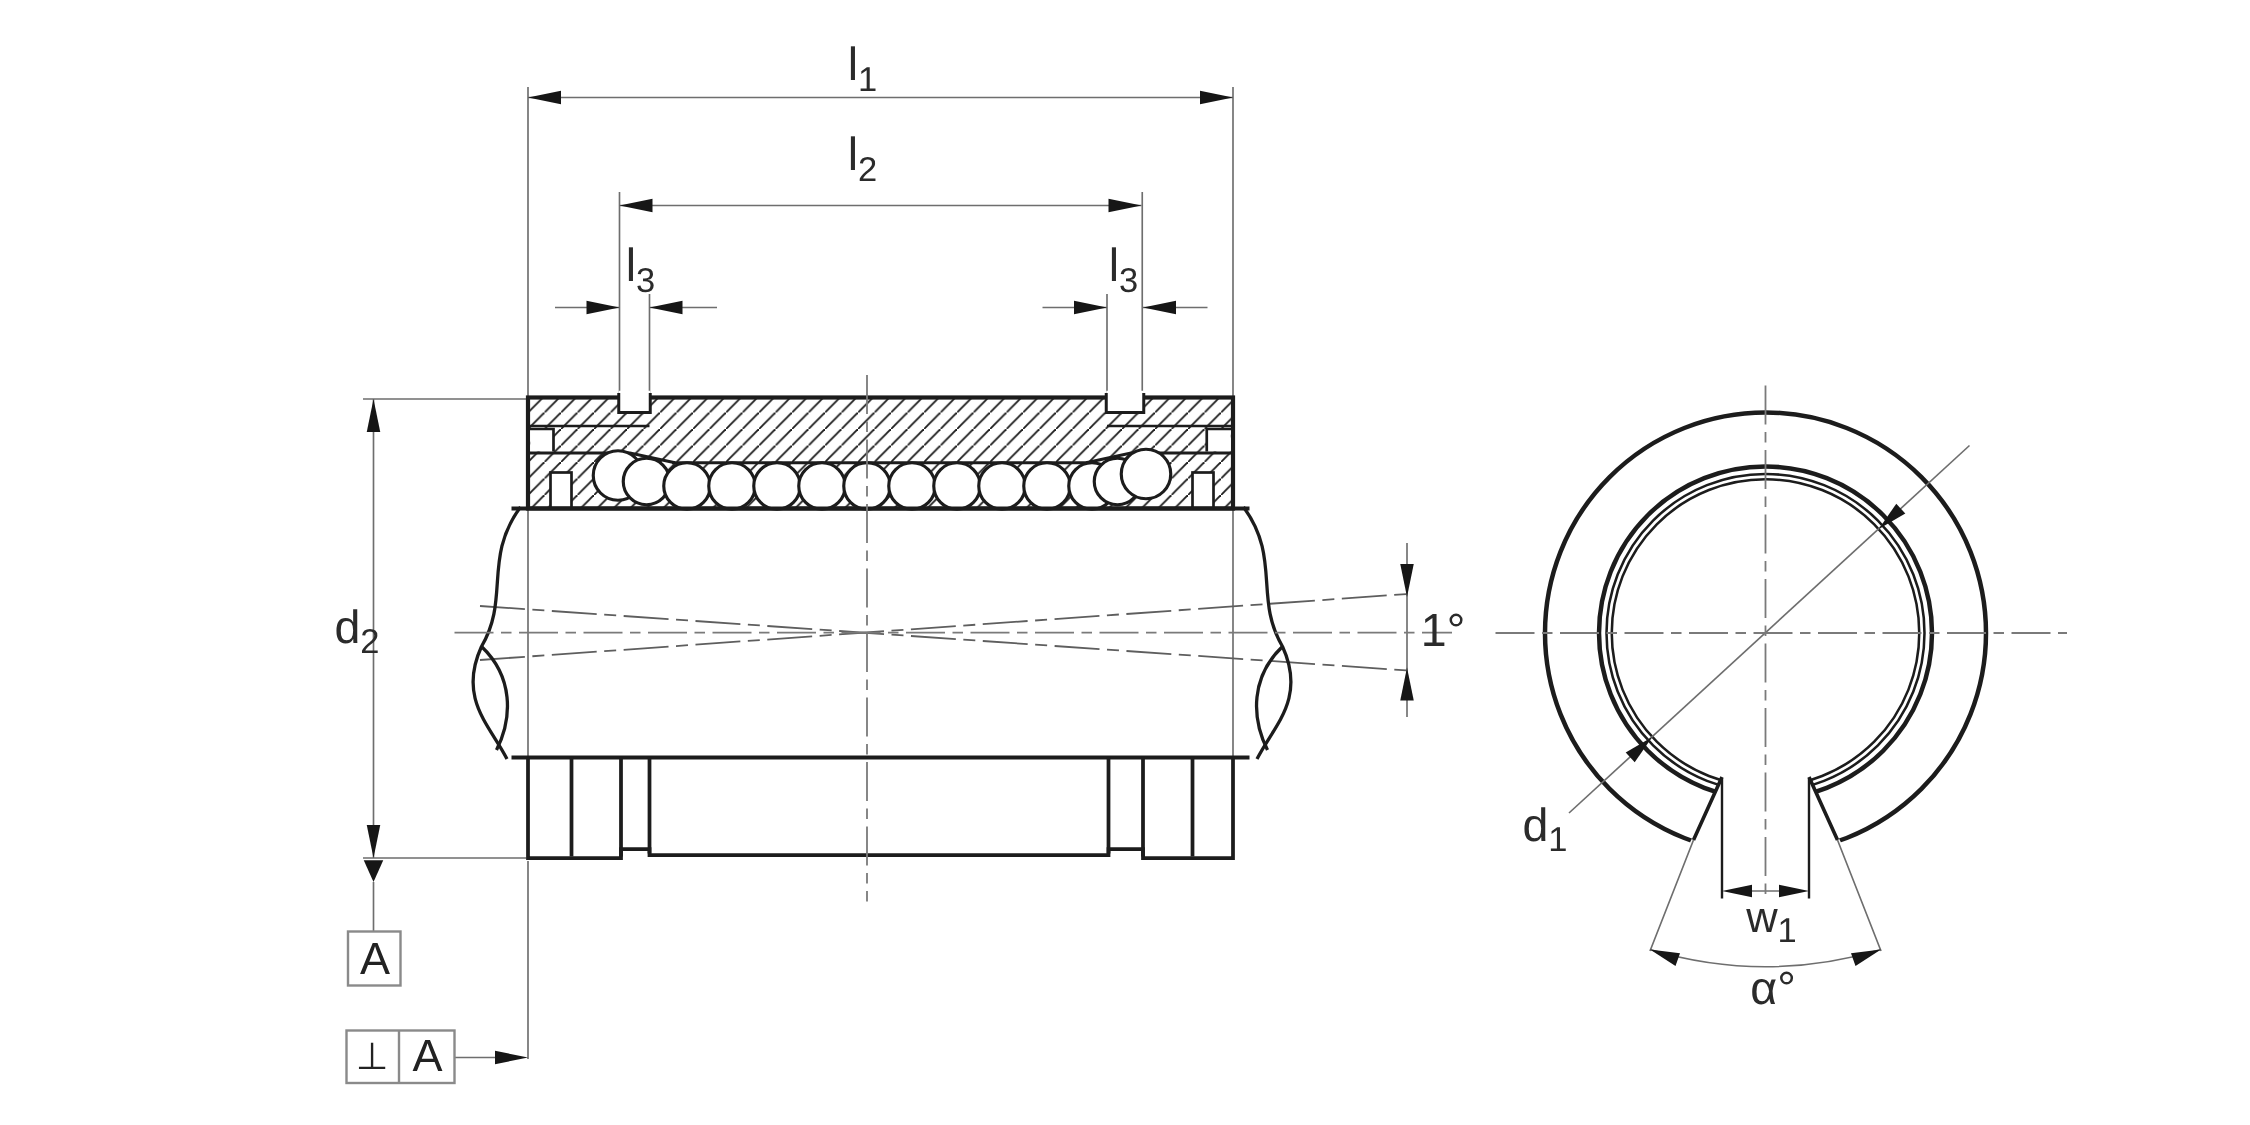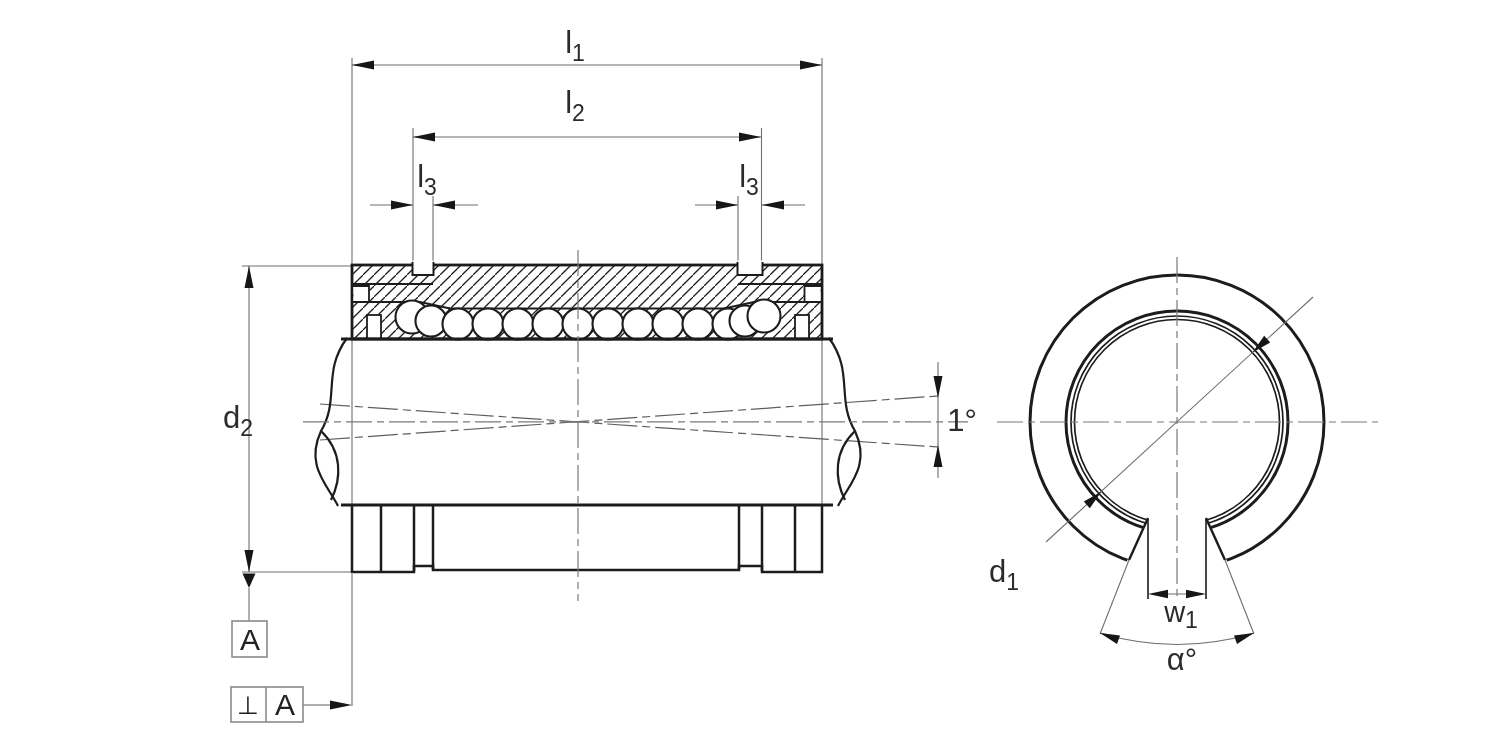--- a/index.html
+++ b/index.html
@@ -175,18 +175,18 @@
 
 <div class="dim-label" style="left:223px;top:421px;margin-left:15px;"><span>d</span><sub>2</sub></div>
 
 <div class="dim-label" style="left:962px;top:420px;"><span>1°</span></div>
 
 <div class="box-letter" style="left:250px;top:640px;">A</div>
 
 <div class="box-letter perp-sym" style="left:248px;top:705px;">⊥</div>
 <div class="box-letter" style="left:285px;top:705px;">A</div>
 
-<div class="dim-label" style="left:1004px;top:553px;margin-top:22px;"><span>d</span><sub>1</sub></div>
+<div class="dim-label" style="left:1030px;top:553px;"><span>d</span><sub>1</sub></div>
 
 <div class="dim-label" style="left:1181px;top:615px;font-size:29px;text-align:right;"><span>w</span><sub>1</sub></div>
 
 <div class="dim-label" style="left:1182px;top:659px;"><span>α°</span></div>
 </div>
 
 </body></html>

